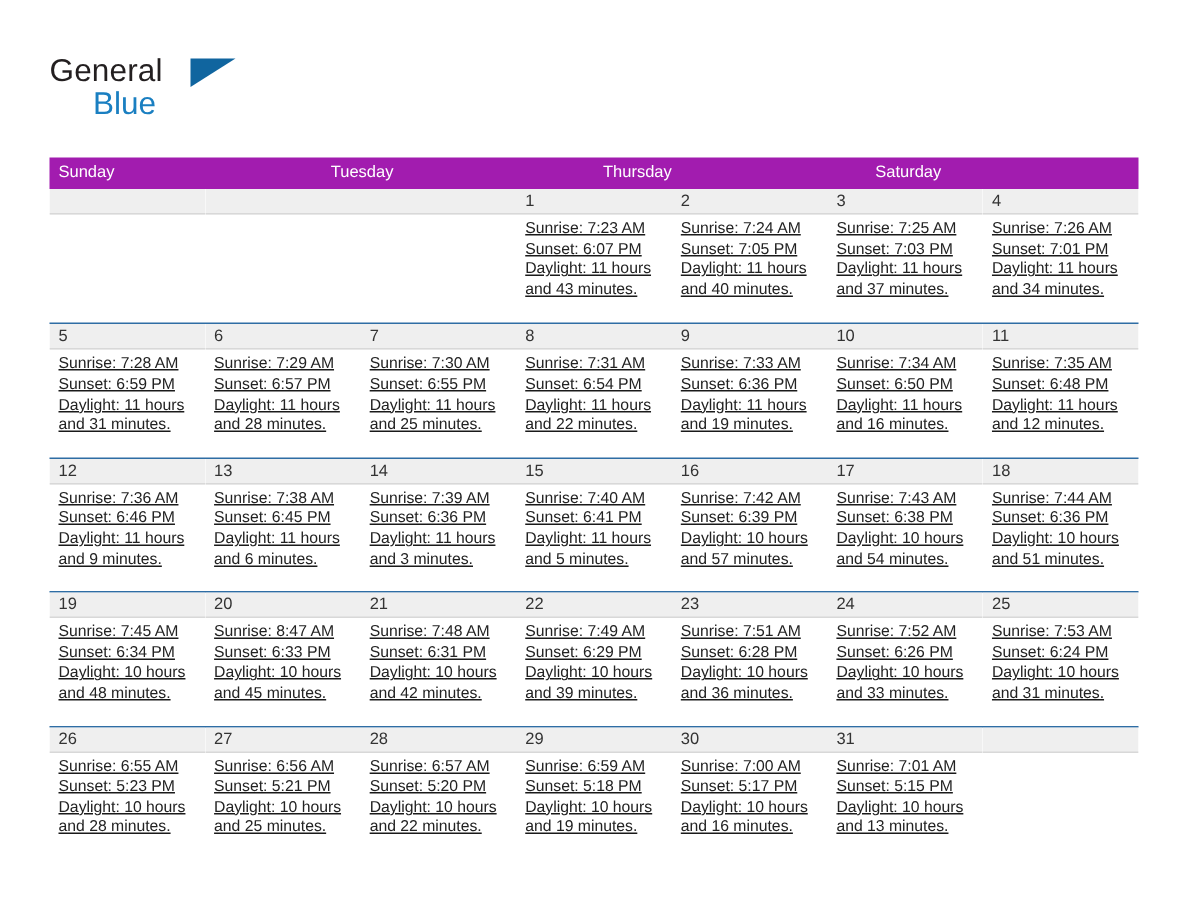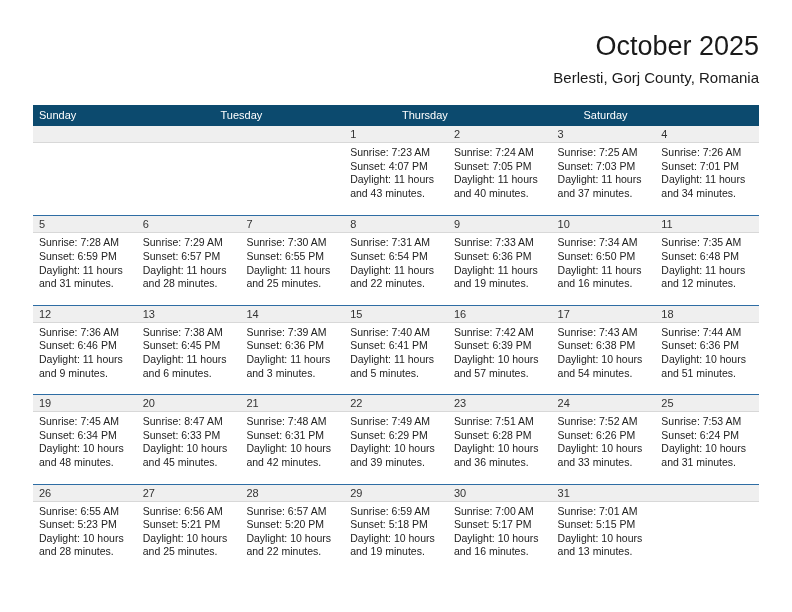--- a/index.html
+++ b/index.html
@@ -89,21 +89,21 @@
   .calendar {
     position: absolute;
     left: 33px;
     top: 105px;
     width: 726px;
   }
   .weekdays {
     display: flex;
     width: 726px;
     height: 21px;
-    background: #0c4a6e;
+    background: #a21caf;
   }
   .weekday {
     flex: 1 1 0;
     color: #ffffff;
     font-size: 11px;
     line-height: 21px;
     padding-left: 6px;
     box-sizing: border-box;
     white-space: nowrap;
     overflow: hidden;
@@ -132,40 +132,42 @@
     box-sizing: border-box;
   }
   .day-num {
     font-size: 11px;
     color: #333333;
     line-height: 16px;
     padding-left: 6px;
   }
   .day-body {
     padding: 3px 6px 0 6px;
+    text-decoration: underline;
   }
   .day-line {
     font-size: 10.5px;
     line-height: 13.6px;
     color: #222222;
     white-space: nowrap;
   }
 </style>
 </head>
 <body>
 
 <div class="page">
 
   <div class="header">
 
-
-    <div class="title-block">
-      <div class="cal-title">October 2025</div>
-      <div class="cal-subtitle">Berlesti, Gorj County, Romania</div>
+    <div class="brand">
+      <span class="brand-general">General</span>
+      <span class="brand-triangle"></span>
+      <span class="brand-blue">Blue</span>
     </div>
+
 
   </div>
 
   <div class="calendar">
 
     <div class="weekdays">
       <div class="weekday">Sunday</div>
       <div class="weekday">Tuesday</div>
       <div class="weekday">Thursday</div>
       <div class="weekday">Saturday</div>
@@ -187,21 +189,21 @@
             <div class="day-num-band">
               <div class="day-num"></div>
             </div>
           </div>
           <div class="day">
             <div class="day-num-band">
               <div class="day-num">1</div>
             </div>
             <div class="day-body">
               <div class="day-line">Sunrise: 7:23 AM</div>
-              <div class="day-line">Sunset: 4:07 PM</div>
+              <div class="day-line">Sunset: 6:07 PM</div>
               <div class="day-line">Daylight: 11 hours</div>
               <div class="day-line">and 43 minutes.</div>
             </div>
           </div>
           <div class="day">
             <div class="day-num-band">
               <div class="day-num">2</div>
             </div>
             <div class="day-body">
               <div class="day-line">Sunrise: 7:24 AM</div>

